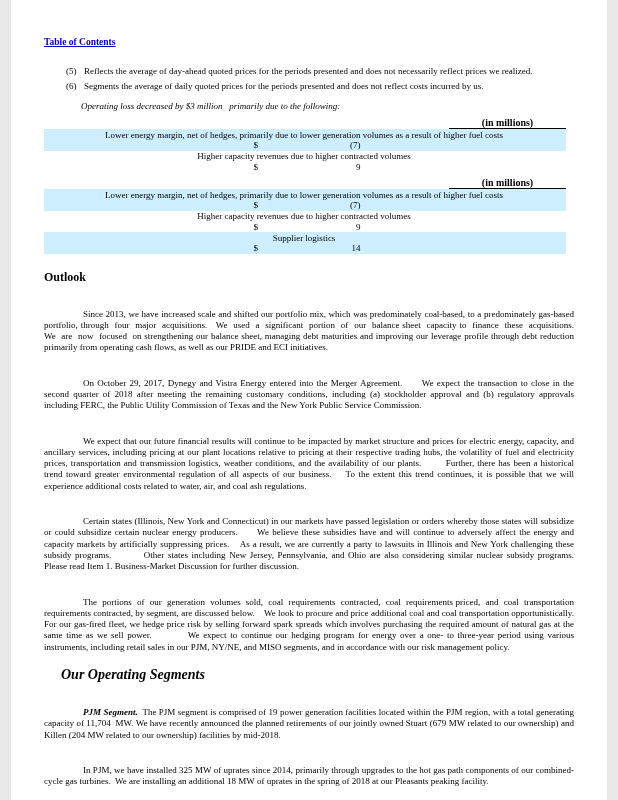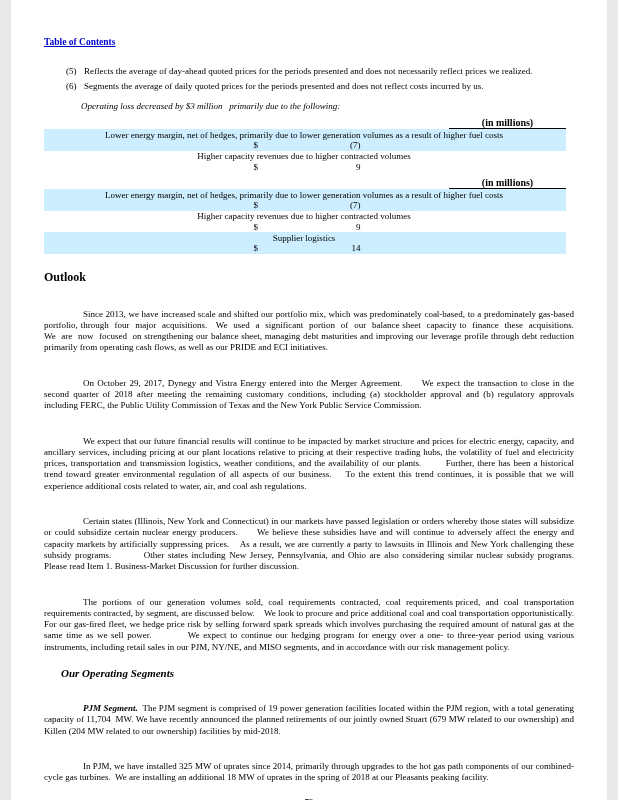--- a/index.html
+++ b/index.html
@@ -105,21 +105,21 @@
   </div>
 
   <h2 class="heading" style="font-size:12px;">Outlook</h2>
 
   <p class="para">Since 2013, we have increased scale and shifted our portfolio mix, which was predominately coal-based, to a predominately gas-based portfolio, through  four  major  acquisitions.   We  used  a  significant  portion  of  our  balance sheet  capacity to  finance  these  acquisitions.      We  are  now  focused  on strengthening our balance sheet, managing debt maturities and improving our leverage profile through debt reduction primarily from operating cash flows, as well as our PRIDE and ECI initiatives.</p>
   <p class="para">On October 29, 2017, Dynegy and Vistra Energy entered into the Merger Agreement.      We expect the transaction to close in the second quarter of 2018 after meeting the remaining customary conditions, including (a) stockholder approval and (b) regulatory approvals including FERC, the Public Utility Commission of Texas and the New York Public Service Commission.</p>
   <p class="para">We expect that our future financial results will continue to be impacted by market structure and prices for electric energy, capacity, and ancillary services, including pricing at our plant locations relative to pricing at their respective trading hubs, the volatility of fuel and electricity prices, transportation and transmission logistics, weather conditions, and the availability of our plants.        Further, there has been a historical trend toward greater environmental regulation of all aspects of our business.    To the extent this trend continues, it is possible that we will experience additional costs related to water, air, and coal ash regulations.</p>
   <p class="para">Certain states (Illinois, New York and Connecticut) in our markets have passed legislation or orders whereby those states will subsidize or could subsidize certain nuclear energy producers.      We believe these subsidies have and will continue to adversely affect the energy and capacity markets by artificially suppressing prices.    As a result, we are currently a party to lawsuits in Illinois and New York challenging these subsidy programs.         Other states including New Jersey, Pennsylvania, and Ohio are also considering similar nuclear subsidy programs.       Please read Item 1. Business-Market Discussion for further discussion.</p>
   <p class="para">The  portions  of  our  generation  volumes  sold,  coal  requirements  contracted,  coal  requirements priced,  and  coal  transportation  requirements contracted, by segment, are discussed below.    We look to procure and price additional coal and coal transportation opportunistically.        For our gas-fired fleet, we hedge price risk by selling forward spark spreads which involves purchasing the required amount of natural gas at the same time as we sell power.          We expect to continue our hedging program for energy over a one- to three-year period using various instruments, including retail sales in our PJM, NY/NE, and MISO segments, and in accordance with our risk management policy.</p>
 
-  <h3 class="subheading" style="font-size:11px;">Our Operating Segments</h3>
+  <h3 class="subheading" style="font-size:14px;">Our Operating Segments</h3>
 
   <p class="para"><span class="pjm-lead">PJM Segment.</span><span>  The PJM segment is comprised of 19 power generation facilities located within the PJM region, with a total generating capacity of 11,704  MW. We have recently announced the planned retirements of our jointly owned Stuart (679 MW related to our ownership) and Killen (204 MW related to our ownership) facilities by mid-2018.</span></p>
 
   <p class="para">In PJM, we have installed 325 MW of uprates since 2014, primarily through upgrades to the hot gas path components of our combined-cycle gas turbines.  We are installing an additional 18 MW of uprates in the spring of 2018 at our Pleasants peaking facility.</p>
 
   <div class="page-footer">
     <span>73</span>
     <div class="footer-rule"></div>
   </div>
 

